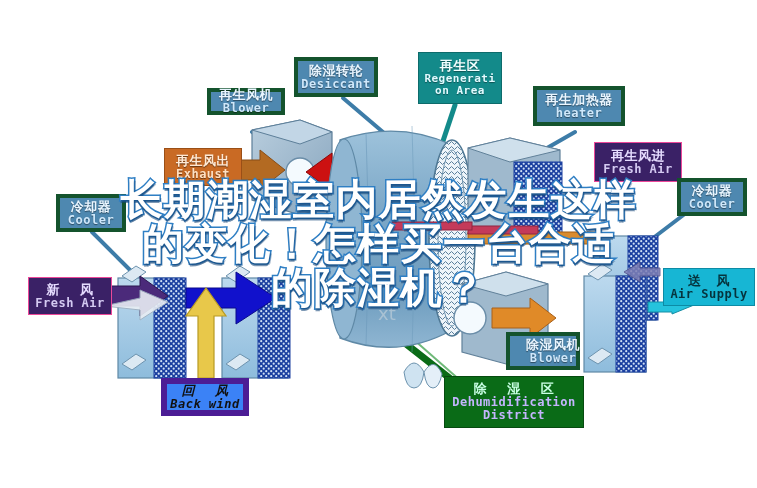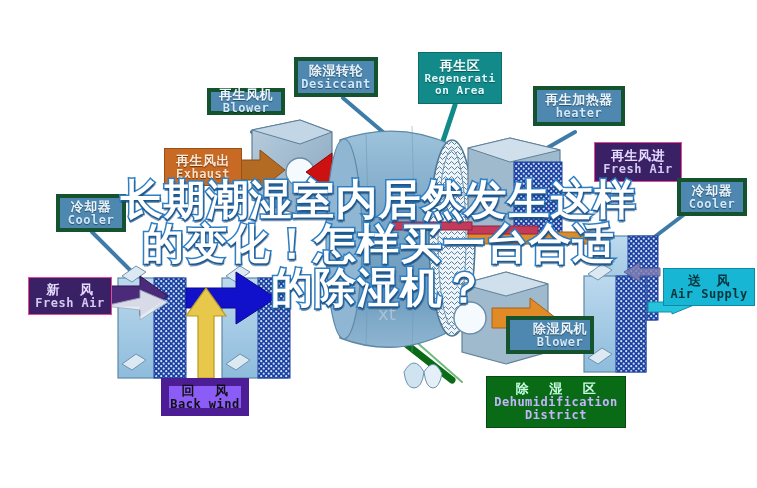--- a/index.html
+++ b/index.html
@@ -31,31 +31,31 @@
           text-shadow:0 1px 1px rgba(0,0,0,.5);}
   .orange .cn{color:#ffe9d4;}
   .orange .en{color:#ffe0c2;}
 
   
   .purple{background:#3a2166;border:1px solid #ec4899;color:#d9d2f5;}
   .purple .cn{color:#e6dcff;}
   .purple .en{color:#d4caf2;}
 
   
-  .yellow{background:#8b5cf6;border:8px solid #4c1d95;color:#1b1b1b;}
+  .yellow{background:#3b82f6;border:6px solid #4c1d95;color:#1b1b1b;font-style:italic;}
   .yellow .cn{color:#111;}
   .yellow .en{color:#111;}
 
   
   .cyan{background:#17b6d4;border:1px solid #0d8ba5;color:#08303a;}
   .cyan .cn{color:#06333d;}
   .cyan .en{color:#06333d;}
 
   
-  .green{background:#0a6b17;border:1px solid #064b10;color:#53ffc2;margin-left:42px;}
+  .green{background:#0a6b17;border:1px solid #064b10;color:#53ffc2;}
   .green .cn{color:#c9ffe4;}
   .green .en{color:#c4b5fd;}
 
   
   #headline{position:absolute;left:0;right:0;top:178px;z-index:90;
      text-align:center;pointer-events:none;}
   #headline div{font-family:"DejaVu Sans","Liberation Sans",sans-serif;
      font-weight:900;font-size:42px;line-height:44px;color:#ffffff;
      letter-spacing:1px;
      -webkit-text-stroke:3px #2f7fc4;
@@ -253,21 +253,21 @@
   <div class="lbl yellow" style="left:161px;top:378px;width:88px;height:38px;font-size:13px;">
     <span class="cn">回    风</span>
     <span class="en" style="font-size:12px">Back wind</span>
   </div>
 
   <div class="lbl cyan" style="left:663px;top:268px;width:92px;height:38px;font-size:13px;">
     <span class="cn">送   风</span>
     <span class="en" style="font-size:12px">Air Supply</span>
   </div>
 
-  <div class="lbl blue" style="left:506px;top:316px;width:88px;height:38px;font-size:13px;padding-left:20px;">
+  <div class="lbl blue" style="left:506px;top:332px;width:74px;height:38px;font-size:13px;padding-left:20px;">
     <span class="cn">除湿风机</span>
     <span class="en" style="font-size:12px">Blower</span>
   </div>
 
   <div class="lbl green" style="left:444px;top:376px;width:140px;height:52px;font-size:13px;">
     <span class="cn">除    湿    区</span>
     <span class="en" style="font-size:12px">Dehumidification</span>
     <span class="en" style="font-size:12px">District</span>
   </div>
 

